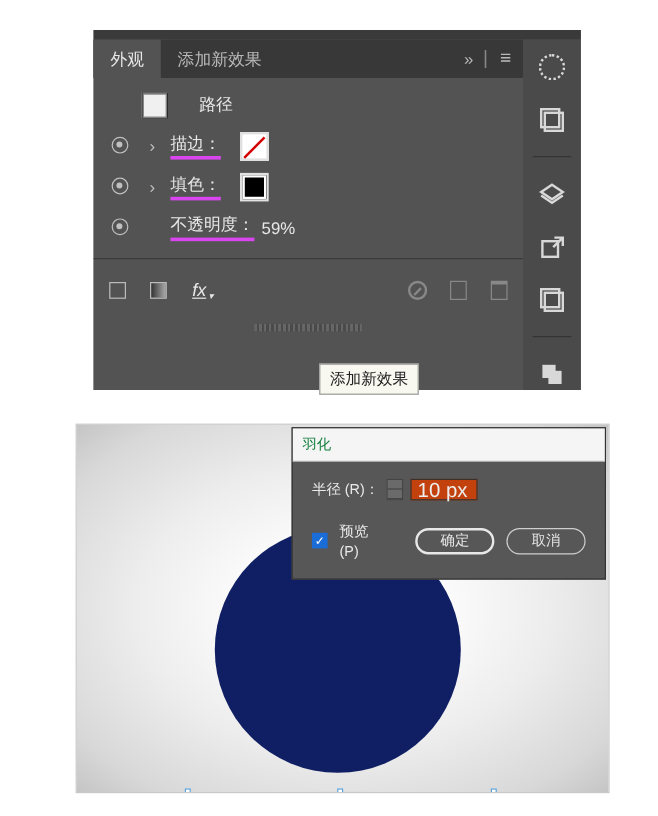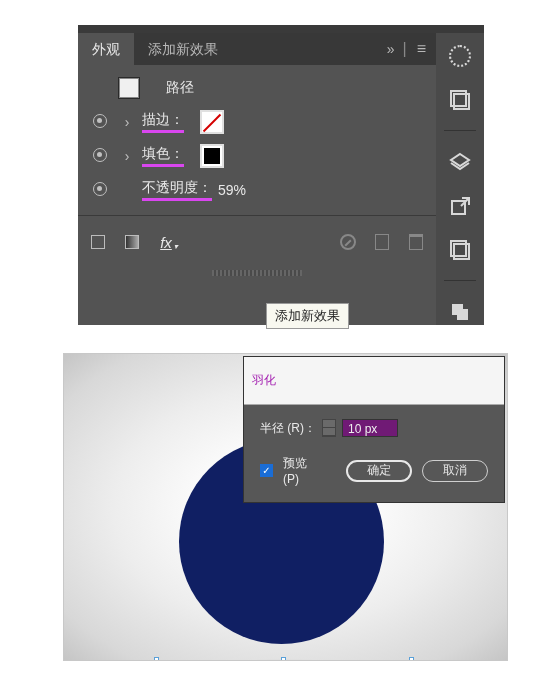--- a/index.html
+++ b/index.html
@@ -201,38 +201,38 @@
     
     .dialog {
       position: absolute;
       left: 243px; top: 356px;
       width: 262px;
       background: #575757;
       border: 1px solid #333;
     }
     .dlg-title {
       background: #f5f5f5;
-      color: #a21caf;
+      color: #15803d;
       font-size: 12px;
-      padding: 15px 8px;
+      padding: 5px 8px;
       border-bottom: 1px solid #aaa;
     }
     .dlg-body { padding: 14px 16px 16px 16px; color: #e8e8e8; font-size: 12px;}
     .dlg-row { display:flex; align-items:center; gap:6px; margin-bottom: 18px;}
     .spinner {
       width: 14px; height: 18px;
       background: #6a6a6a;
       border:1px solid #444;
       display:flex; flex-direction:column;
     }
     .spinner div{flex:1; border-bottom:1px solid #444; position:relative;}
     .spinner div::after{content:""; position:absolute; left:2px; right:2px; top:2px; bottom:2px;}
     .num-input {
       width: 56px; height: 18px; line-height:18px;
-      background: #701a75; color: #eee; font-size: 12px;
+      background: #c2410c; color: #eee; font-size: 17px;
       padding: 0 5px; border: 1px solid #333;
     }
     .dlg-footer { display:flex; align-items:center; gap: 10px;}
     .chk { width:13px; height:13px; background:#1a6dd6; display:inline-flex; align-items:center; justify-content:center; color:#fff; font-size:10px;}
     .btn {
       width: 66px; height: 22px;
       border: 1px solid #cfcfcf;
       border-radius: 11px;
       color: #e5e5e5; font-size: 12px;
       display:flex; align-items:center; justify-content:center;

